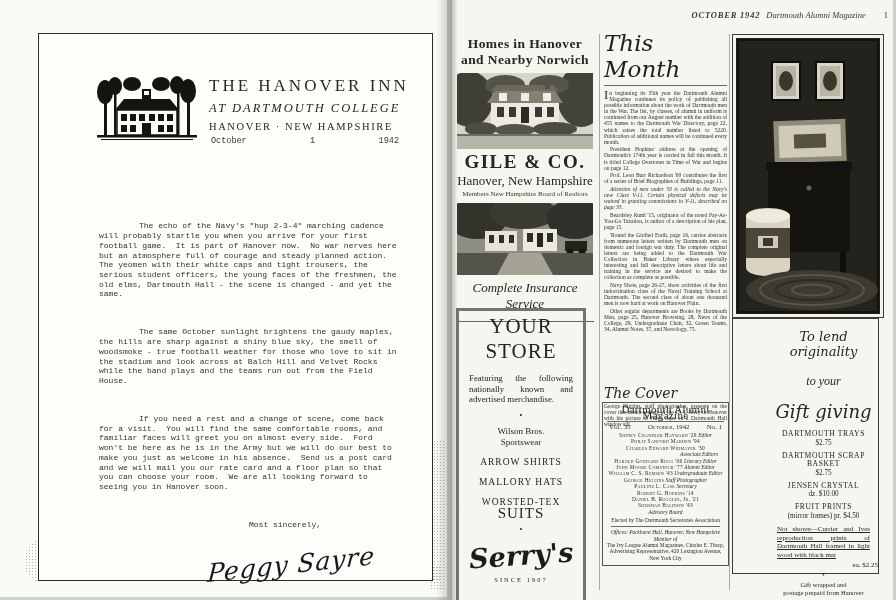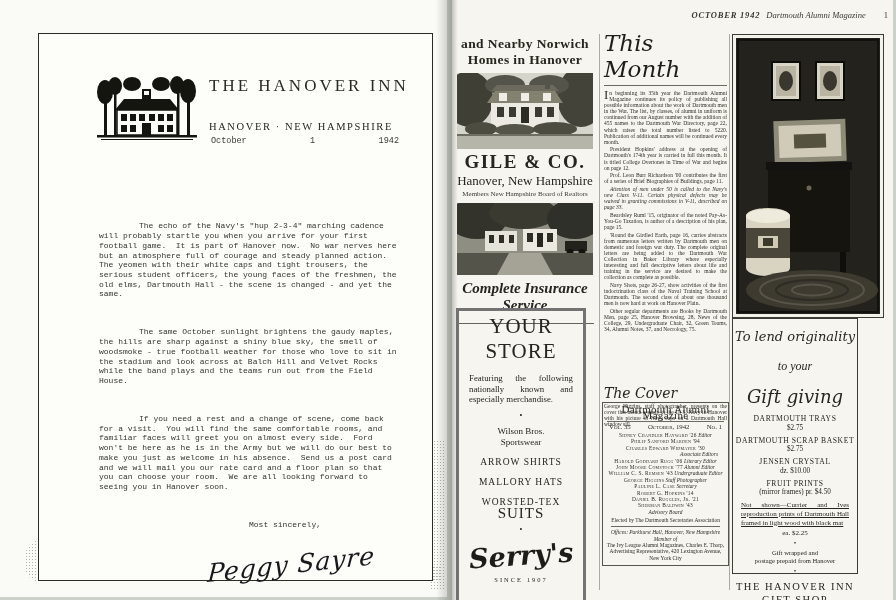--- a/index.html
+++ b/index.html
@@ -35,21 +35,21 @@
   .pg-header .issue{font-weight:bold;letter-spacing:.8px;margin-right:6px;}
   .pg-header .pgnum{margin-left:18px;font-style:normal;}
   .vrule{position:absolute;width:0;border-left:1px solid #aaaaa0;top:34px;height:556px;}
   
   .col1{position:absolute;left:2px;top:36px;width:142px;text-align:center;}
   .gile-head{font-size:13.5px;font-weight:bold;line-height:16px;letter-spacing:.4px;}
   .photo{display:block;margin:5px auto 2px;border:0;}
   .gile-name{font-size:19px;font-weight:bold;letter-spacing:1.5px;margin-top:2px;}
   .gile-city{font-size:13px;font-weight:normal;margin-top:0px;}
   .gile-aff{font-size:7px;margin-top:1px;color:#3c3c34;}
-  .gile-tag{font-size:15px;font-weight:bold;font-style:italic;margin-top:5px;}
+  .gile-tag{font-size:13px;font-weight:normal;font-style:italic;margin-top:5px;}
   .gile-rule{border-top:1px solid #62625a;margin:9px 2px 0;}
   .store-box{position:absolute;left:4px;top:308px;width:130px;height:336px;border:3px solid #737373;
              text-align:center;box-sizing:border-box;padding-top:3px;}
   .ys-title{font-size:21px;letter-spacing:1px;}
   .ys-intro{margin:9px 10px 0;text-align:justify;font-size:8.8px;line-height:10.5px;}
   .dot{font-size:8px;margin-top:7px;line-height:8px;}
   .ws-name{font-size:9px;line-height:11px;text-align:center;}
   .ws-caps{font-size:9.5px;letter-spacing:1px;line-height:11px;margin-top:9px;}
   .ws-caps2{font-size:15px;letter-spacing:1px;line-height:11px;}
   .serrys{font-family:"DejaVu Serif",serif;font-style:italic;font-weight:bold;font-size:27px;
@@ -75,29 +75,29 @@
   .mh-line{line-height:6.4px;}
   .mh-name{font-variant:small-caps;letter-spacing:.3px;}
   .mh-role{font-style:italic;}
   .mh-right{text-align:right;padding-right:8px;font-style:italic;}
   .mh-elected{margin-top:2px;}
   .mh-sep{border-top:1px solid #6a6a60;margin:3px 6px 2px;}
   .mh-off{font-style:italic;}
   
   .photo-frame{position:absolute;left:280px;top:34px;width:152px;height:284px;border:1px solid #3c3c35;
                background:#f2f1ea;box-sizing:border-box;padding:3px;}
-  .gift-box{position:absolute;left:280px;top:318px;width:126px;height:256px;border:1px solid #3c3c35;
-            box-sizing:border-box;text-align:center;padding-top:10px;}
+  .gift-box{position:absolute;left:280px;top:318px;width:147px;height:256px;border:1px solid #3c3c35;
+            box-sizing:border-box;text-align:center;padding-top:10px;padding-left:36px;}
   .g-lead1{font-family:"DejaVu Serif",serif;font-style:italic;font-size:13px;}
   .g-lead2{font-family:Liberation Serif, serif;font-style:italic;font-size:12px;margin-top:15px;}
   .g-lead3{font-family:"DejaVu Serif",serif;font-style:italic;font-size:18px;margin:12px 0 8px;}
   .g-item-name{font-size:7.6px;letter-spacing:.6px;line-height:8.6px;}
   .g-item-price{font-size:7.2px;line-height:8px;margin-bottom:5px;}
   .g-note{text-align:justify;font-size:7px;line-height:8.6px;margin:3px 8px 0;text-decoration:underline;}
-  .g-noteprice{font-size:7px;margin-top:2px;}
+  .g-noteprice{font-size:7px;margin-top:2px;text-align:right;}
   .g-dot{font-size:7px;margin-top:3px;line-height:7px;}
   .g-ship{font-size:6.6px;line-height:8px;}
   .g-shop{font-size:10.5px;letter-spacing:1.5px;line-height:13px;margin-top:5px;}
 </style>
 </head>
 <body>
 
 <div class="page-left">
   <div class="stipple" style="left:25px;top:540px;width:36px;height:42px;border-radius:40%;"></div>
   <div class="stipple" style="left:430px;top:440px;width:14px;height:150px;"></div>
@@ -128,20 +128,21 @@
         <rect x="70" y="38" width="6" height="7" fill="#15150f"></rect>
       <rect x="24" y="49" width="6" height="7" fill="#15150f"></rect>
         <rect x="33" y="49" width="6" height="7" fill="#15150f"></rect>
       <rect x="45" y="47" width="9" height="12" fill="#15150f"></rect>
       <rect x="61" y="49" width="6" height="7" fill="#15150f"></rect>
         <rect x="70" y="49" width="6" height="7" fill="#15150f"></rect>
       <rect x="0" y="59" width="100" height="2.5" fill="#15150f"></rect>
       <rect x="4" y="63" width="92" height="1" fill="#15150f"></rect>
     </svg>
     <div class="lh-name">THE HANOVER INN</div>
+    <div class="lh-sub">AT DARTMOUTH COLLEGE</div>
     <div class="lh-loc">HANOVER · NEW HAMPSHIRE</div>
     <div class="lh-date">
       <span>October</span>
       <span>1</span>
       <span>1942</span>
     </div>
 
     <div class="letter-body">
       <p class="indent">The echo of the Navy's "hup 2-3-4" marching cadence will probably startle you when you arrive for your first football game.  It is part of Hanover now.  No war nerves here but an atmosphere full of courage and steady planned action.  The yeomen with their white caps and tight trousers, the serious student officers, the young faces of the freshmen, the old elms, Dartmouth Hall - the scene is changed - and yet the same.</p>
       <p class="indent">The same October sunlight brightens the gaudy maples, the hills are sharp against a shiny blue sky, the smell of woodsmoke - true football weather for those who love to sit in the stadium and look across at Balch Hill and Velvet Rocks while the band plays and the teams run out from the Field House.</p>
@@ -156,22 +157,22 @@
   <div class="pg-header">
     <span class="issue">OCTOBER 1942</span>
     <span>Dartmouth Alumni Magazine</span>
     <span class="pgnum">1</span>
   </div>
 
   <div class="vrule" style="left:147px;"></div>
   <div class="vrule" style="left:277px;"></div>
 
   <div class="col1">
+    <div class="gile-head">Homes in Hanover</div>
     <div class="gile-head">and Nearby Norwich</div>
-    <div class="gile-head">Homes in Hanover</div>
     <svg class="photo" width="136" height="76" viewBox="0 0 136 76">
       <rect width="136" height="76" fill="#d6d5cc"></rect>
       <ellipse cx="12" cy="26" rx="24" ry="28" fill="#3f3f36"></ellipse>
       <ellipse cx="124" cy="24" rx="24" ry="30" fill="#43433a"></ellipse>
       <ellipse cx="48" cy="12" rx="20" ry="10" fill="#54544a"></ellipse>
       <ellipse cx="92" cy="12" rx="20" ry="10" fill="#54544a"></ellipse>
       <polygon points="30,30 106,30 98,18 38,18" fill="#83816f"></polygon>
       <polygon points="34,18 102,18 96,12 40,12" fill="#6c6a5c"></polygon>
       <rect x="34" y="30" width="68" height="24" fill="#eceae2"></rect>
       <rect x="42" y="20" width="8" height="8" fill="#efede5"></rect>
@@ -210,21 +211,21 @@
         <ellipse cx="125" cy="49" rx="3.5" ry="3" fill="#14140f"></ellipse>
       <rect x="0" y="50" width="136" height="22" fill="#55544a"></rect>
       <polygon points="52,50 84,50 96,72 40,72" fill="#a5a396"></polygon>
     </svg>
     <div class="gile-tag">Complete Insurance Service</div>
     <div class="gile-rule"></div>
   </div>
 
   <div class="store-box">
     <div class="ys-title">YOUR STORE</div>
-    <div class="ys-intro">Featuring the following nationally known and especially merchandise.</div>
+    <div class="ys-intro">Featuring the following nationally known and advertised merchandise.</div>
     <div class="dot">•</div>
     <div class="ws-name" style="margin-top:6px;">Wilson Bros.</div>
     <div class="ws-name">Sportswear</div>
     <div class="ws-caps">ARROW SHIRTS</div>
     <div class="ws-caps">MALLORY HATS</div>
     <div class="ws-caps">WORSTED-TEX</div>
     <div class="ws-caps2">SUITS</div>
     <div class="dot">•</div>
     <div><span class="serrys">Serry's</span></div>
     <div class="ys-since">SINCE 1907</div>

